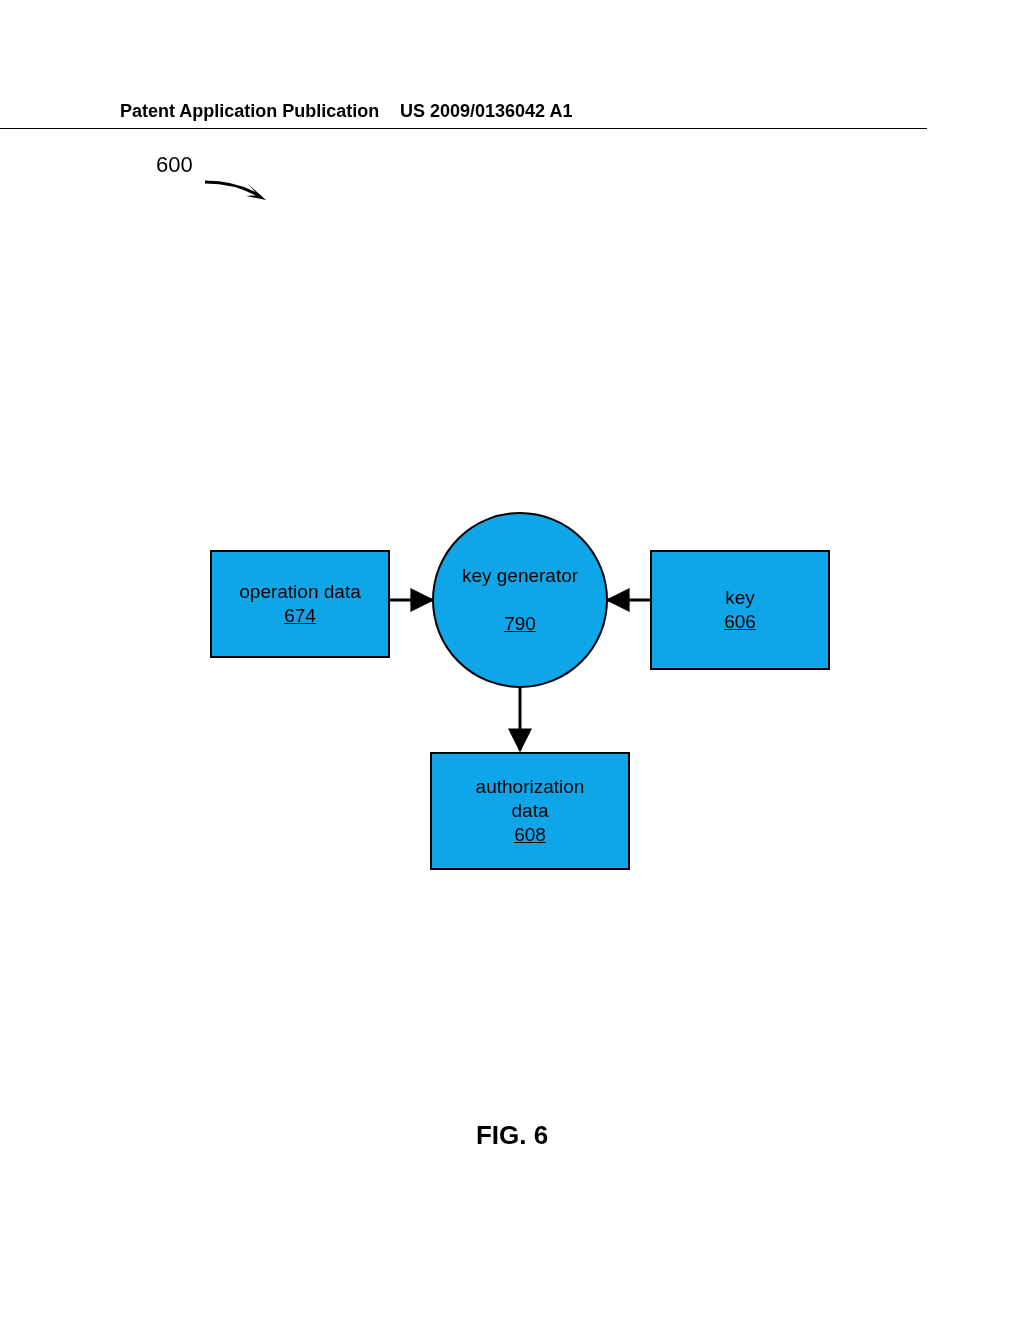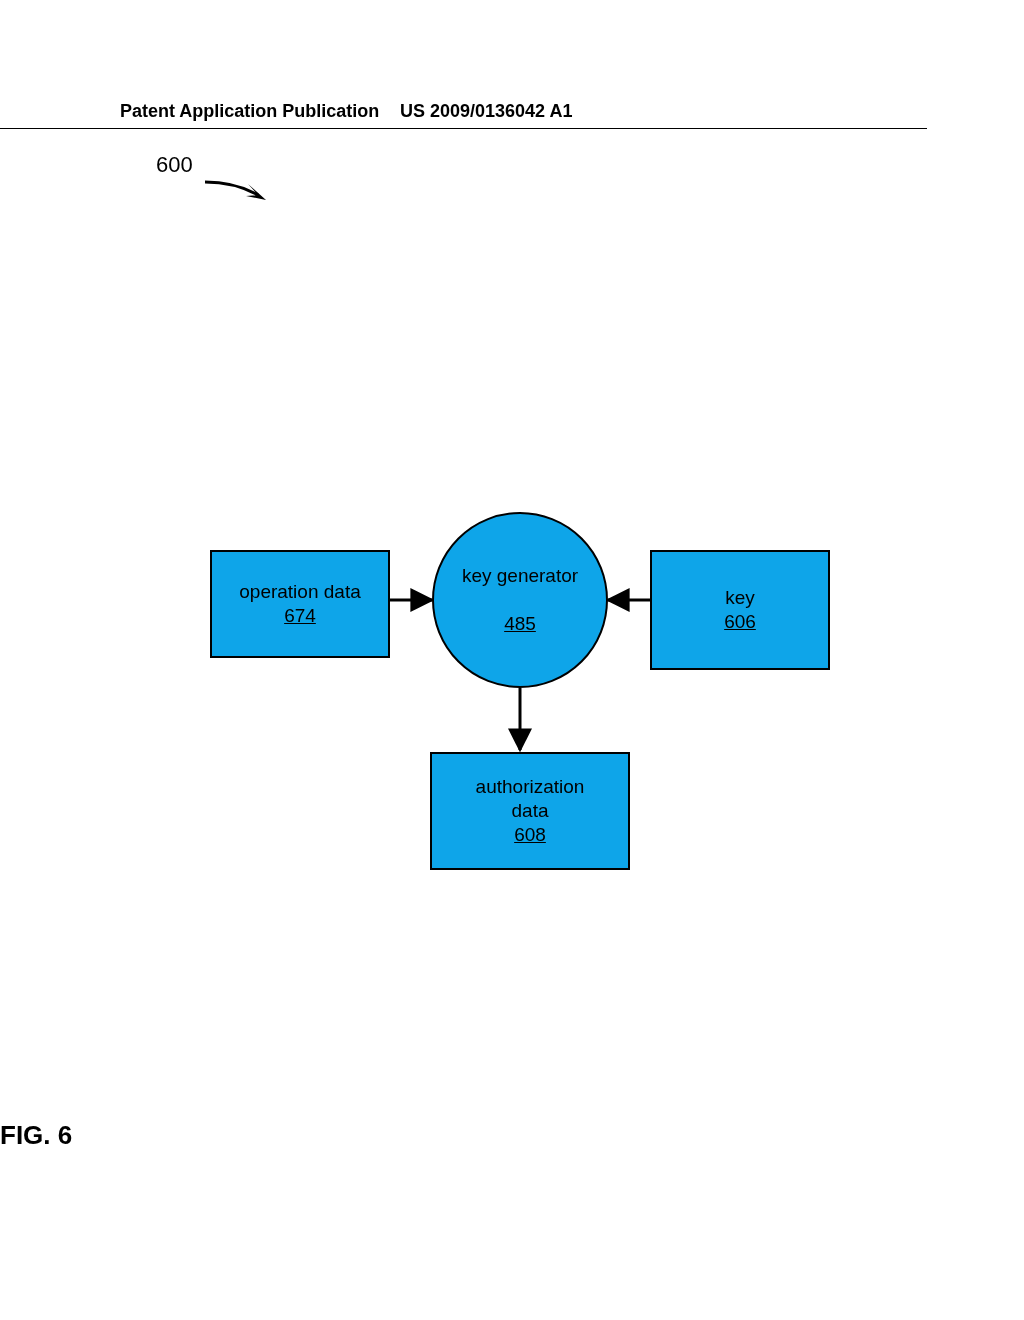--- a/index.html
+++ b/index.html
@@ -71,21 +71,21 @@
     box-sizing: border-box;
   }
   .circle {
     border-radius: 50%;
   }
   .underline { text-decoration: underline; }
 
   .fig-caption {
     position: absolute;
     width: 1024px;
-    text-align: left;
+    text-align: center;
     top: 1120px;
     left: 0;
     font-size: 26px;
     font-weight: bold;
   }
 </style>
 </head>
 <body>
 
 <div class="page">
@@ -117,21 +117,21 @@
     <line x1="520" y1="688" x2="520" y2="750" stroke="#000" stroke-width="3" marker-end="url(#ah)"></line>
   </svg>
 
   <div class="box" style="left:210px; top:550px; width:180px; height:108px;">
     <span>operation data</span>
     <span class="underline">674</span>
   </div>
 
   <div class="box circle" style="left:432px; top:512px; width:176px; height:176px;gap:24px;">
     <span>key generator</span>
-    <span class="underline">485</span>
+    <span class="underline">790</span>
   </div>
 
   <div class="box" style="left:650px; top:550px; width:180px; height:120px;">
     <span>key</span>
     <span class="underline">606</span>
   </div>
 
   <div class="box" style="left:430px; top:752px; width:200px; height:118px;">
     <span>authorization</span>
     <span>data</span>

